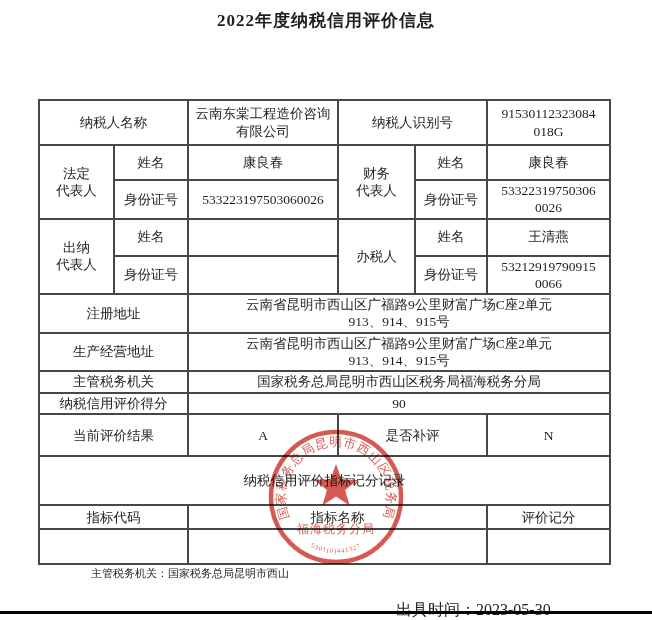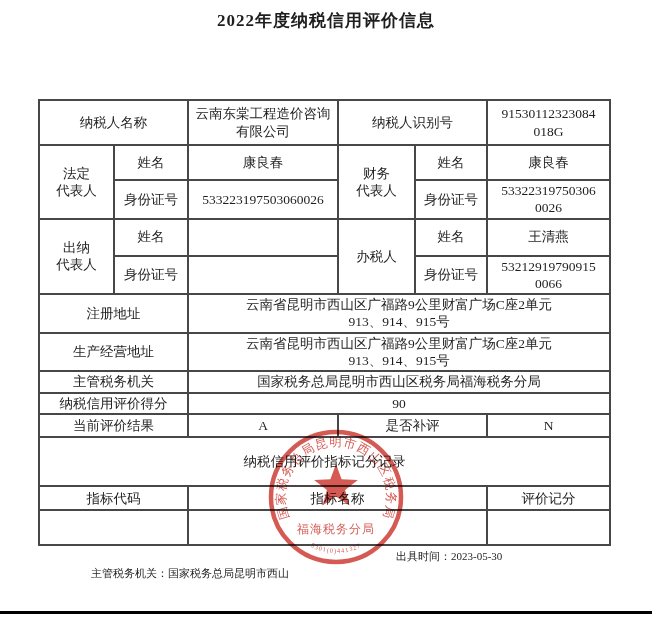--- a/index.html
+++ b/index.html
@@ -21,21 +21,21 @@
   }
   .two-line span{display:block;}
   .num{word-break:break-all;}
   .wrapnum{display:inline-block;max-width:96px;word-break:break-all;vertical-align:middle;}
   .addr{display:inline-block;max-width:332px;vertical-align:middle;}
   .footer-left{
     position:absolute;left:40px;top:566px;width:300px;text-align:center;
     font-size:11px;line-height:1.4;
   }
   .footer-right{
-    position:absolute;left:396px;top:549px;font-size:11px;white-space:nowrap;
+    position:absolute;left:396px;top:600px;font-size:16px;white-space:nowrap;
   }
   .bottom-rule{
     position:absolute;left:0;top:611px;width:652px;height:3px;background:#000;
   }
   .stamp{
     position:absolute;left:266px;top:427px;width:140px;height:140px;
     mix-blend-mode:multiply;opacity:0.85;pointer-events:none;
   }
 </style>
 </head>
@@ -105,21 +105,21 @@
     <td colspan="4"><span class="addr">云南省昆明市西山区广福路9公里财富广场C座2单元913、914、915号</span></td>
   </tr>
   <tr style="height:22px">
     <td colspan="2">主管税务机关</td>
     <td colspan="4">国家税务总局昆明市西山区税务局福海税务分局</td>
   </tr>
   <tr style="height:19px">
     <td colspan="2">纳税信用评价得分</td>
     <td colspan="4">90</td>
   </tr>
-  <tr style="height:23px">
+  <tr style="height:42px">
     <td colspan="2">当前评价结果</td>
     <td>A</td>
     <td colspan="2">是否补评</td>
     <td>N</td>
   </tr>
   <tr style="height:49px">
     <td colspan="6">纳税信用评价指标记分记录</td>
   </tr>
   <tr style="height:24px">
     <td colspan="2">指标代码</td>

